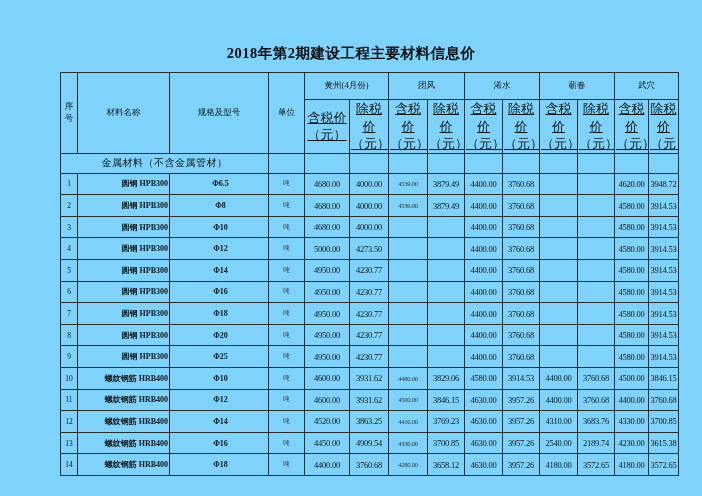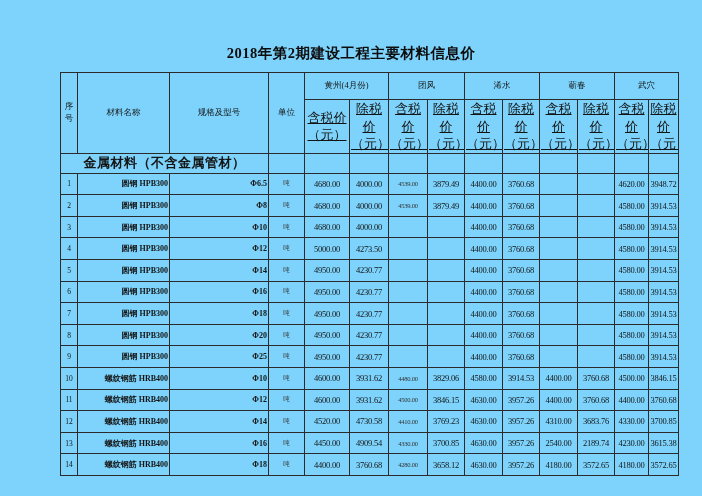--- a/index.html
+++ b/index.html
@@ -23,24 +23,24 @@
     border:1px solid #2b2b2b; padding:0 1px;
     text-align:center; vertical-align:middle;
     font-weight:normal; overflow:hidden; white-space:normal;
   }
   thead tr.city-row th { height:27px; font-size:8.5px; }
   thead tr.sub-row th { height:27px; font-size:13px; line-height:1.35;text-decoration:underline; }
   th.th-serial { font-size:8px; line-height:1.4; word-break:break-all; padding:0 3px; }
   th.th-fixed { font-size:8px; }
   tbody tr { height:21.6px; }
   tr.section-row { height:20px; }
-  td.section-cell { font-weight:bold; font-size:13px; letter-spacing:0.5px; }
+  td.section-cell { font-weight:normal; font-size:10px; letter-spacing:0.5px; }
   td.c-no   { font-size:7.5px; }
   td.c-mat  { font-size:8px; font-weight:bold; text-align:right; padding-left:3px; }
-  td.c-spec { font-size:8px; font-weight:bold; text-align:right; padding-left:4px; }
+  td.c-spec { font-size:8px; font-weight:bold; text-align:center; padding-left:4px; }
   td.c-unit { font-size:6.5px; color:#3a3a3a; }
   td.c-price { font-size:8.5px; letter-spacing:-0.2px; }
   td.c-price.small { font-size:6.5px; color:#333333; }
 </style>
 </head>
 <body>
 
 <div class="page">
   <div class="title">2018年第2期建设工程主要材料信息价</div>
 
@@ -276,21 +276,21 @@
           <td class="c-price">3760.68</td>
           <td class="c-price">4400.00</td>
           <td class="c-price">3760.68</td>
         </tr>
         <tr>
           <td class="c-no">12</td>
           <td class="c-mat">螺纹钢筋 HRB400</td>
           <td class="c-spec">Φ14</td>
           <td class="c-unit">吨</td>
           <td class="c-price">4520.00</td>
-          <td class="c-price">4730.58</td>
+          <td class="c-price">3863.25</td>
           <td class="c-price small">4410.00</td>
           <td class="c-price">3769.23</td>
           <td class="c-price">4630.00</td>
           <td class="c-price">3957.26</td>
           <td class="c-price">4310.00</td>
           <td class="c-price">3683.76</td>
           <td class="c-price">4330.00</td>
           <td class="c-price">3700.85</td>
         </tr>
         <tr>

